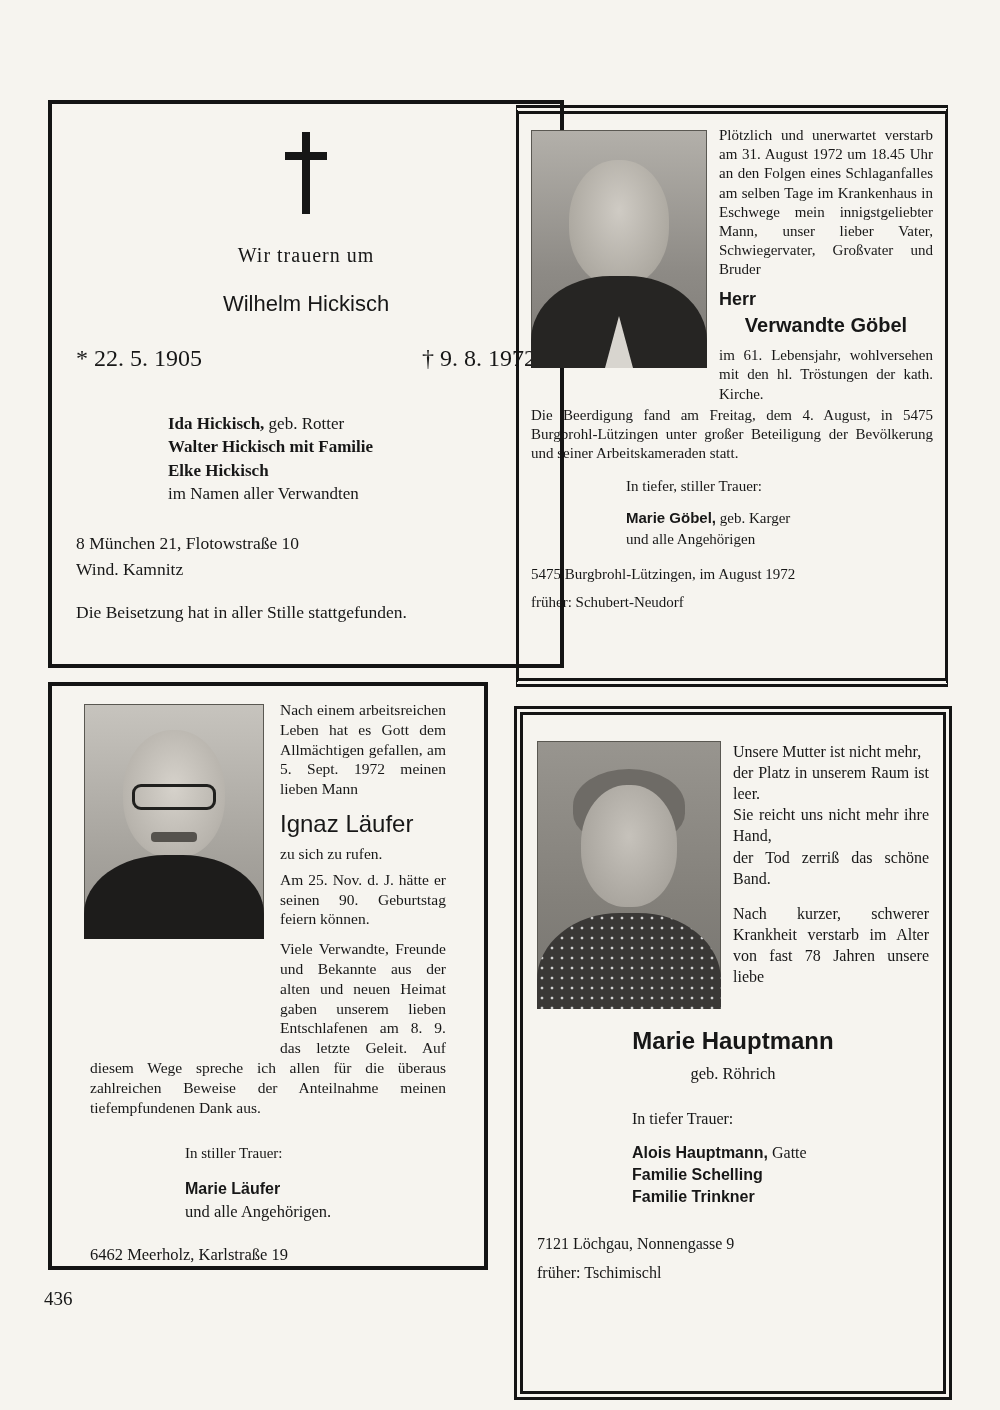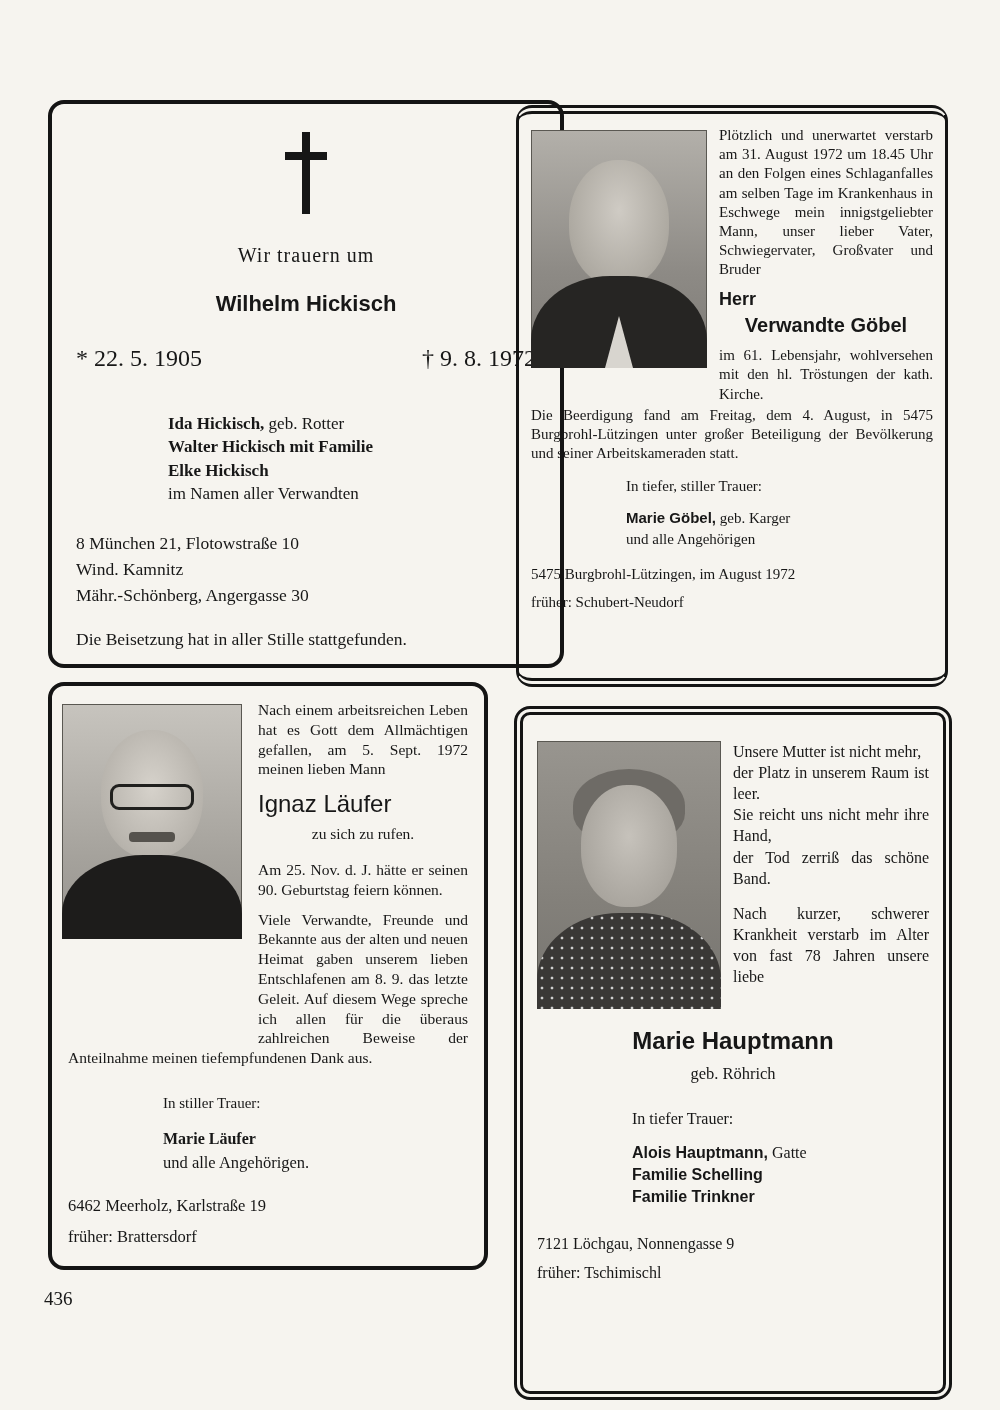--- a/index.html
+++ b/index.html
@@ -4,30 +4,30 @@
 <style>
   html,body { margin:0; padding:0; }
   body {
     width:1000px; height:1410px;
     background:#f6f4ef;
     font-family:"Liberation Serif", serif;
     color:#171717;
     position:relative;
     overflow:hidden;
   }
-  .notice { position:absolute; box-sizing:border-box; overflow:hidden;border-radius:16px; }
+  .notice { position:absolute; box-sizing:border-box; overflow:hidden; }
   .justify { text-align:justify; }
   .sb { font-family:"Liberation Sans", sans-serif; font-weight:700; }
   p, h2, div { margin:0; }
 
   
   #box-hickisch { left:48px; top:100px; width:516px; height:568px; border:4px solid #141414; padding:0 24px; }
   .cross-wrap { text-align:center; padding-top:26px; }
   .b1-intro { text-align:center; font-size:20px; margin-top:24px; letter-spacing:1px; }
-  .b1-name  { text-align:center; font-family:"Liberation Sans",sans-serif; font-weight:700; font-size:22px; margin-top:24px; }
+  .b1-name  { text-align:center; font-family:"Liberation Sans",sans-serif; font-weight:400; font-size:22px; margin-top:24px; }
   .b1-dates { display:flex; justify-content:space-between; margin-top:28px; font-size:24px; }
   .b1-mourners { margin:40px 0 0 92px; font-size:17px; line-height:1.38; }
   .b1-mourners .rb { font-weight:700; }
   .b1-addr { margin-top:24px; font-size:17.5px; line-height:1.5; }
   .b1-closing { margin-top:18px; font-size:17.5px; line-height:1.4; }
 
   
   #box-goebel { left:516px; top:105px; width:432px; height:582px;
     border-left:3px solid #141414; border-right:3px solid #141414;
     border-top:9px double #141414; border-bottom:9px double #141414;
@@ -37,27 +37,27 @@
   .col-text { flex:1; min-width:0; }
   .g-title { text-align:left; font-family:"Liberation Sans",sans-serif; font-weight:700; font-size:18px; margin-top:8px; }
   .g-name  { text-align:center; font-family:"Liberation Sans",sans-serif; font-weight:700; font-size:20px; margin:2px 0 8px; }
   .g-burial { margin-top:2px; }
   .g-trauer { margin:14px 0 0 95px; }
   .g-mourners { margin:12px 0 0 95px; line-height:1.35; }
   .g-place { margin-top:16px; }
   .g-former { margin-top:9px; }
 
   
-  #box-laeufer { left:48px; top:682px; width:440px; height:588px; border:4px solid #141414; padding:14px 16px; font-size:15.5px; line-height:1.28; }
+  #box-laeufer { left:48px; top:682px; width:440px; height:588px; border:4px solid #141414; padding:14px 38px; font-size:15.5px; line-height:1.28; }
   .photo-laeufer { float:left; width:180px; height:235px; margin:4px 16px 100px -6px; }
   .l-name { font-family:"Liberation Sans",sans-serif; font-weight:400; font-size:24px; margin:10px 0 4px; }
-  .l-p2 { margin-bottom:16px;text-align:center; }
+  .l-p2 { margin-bottom:6px; }
   .l-p3 { margin-bottom:10px; }
   .l-trauer { clear:left; margin:26px 0 0 95px; font-size:15px; }
-  .l-mourner-name { margin:16px 0 0 95px; font-size:16px;font-family:Liberation Serif, serif; }
+  .l-mourner-name { margin:16px 0 0 95px; font-size:16px; }
   .l-mourner2 { margin:2px 0 0 95px; font-size:16.5px; }
   .l-addr { margin-top:22px; font-size:16.5px; }
   .l-former { margin-top:10px; font-size:16.5px; }
 
   
   #box-hauptmann { left:514px; top:706px; width:438px; height:694px; border:9px double #141414; padding:26px 14px 14px; font-size:16px; line-height:1.32; }
   .h-poem div { text-align:justify; }
   .h-p2 { margin-top:14px; }
   .h-name { text-align:center; font-family:"Liberation Sans",sans-serif; font-weight:700; font-size:24px; margin-top:16px; }
   .h-nee { text-align:center; margin-top:6px; font-size:16.5px; }
@@ -118,21 +118,20 @@
   </div>
   <div class="b1-mourners">
     <div><span class="rb">Ida Hickisch,</span><span> geb. Rotter</span></div>
     <div class="rb">Walter Hickisch mit Familie</div>
     <div class="rb">Elke Hickisch</div>
     <div>im Namen aller Verwandten</div>
   </div>
   <div class="b1-addr">
     <div>8 München 21, Flotowstraße 10</div>
     <div>Wind. Kamnitz</div>
-    <div>Mähr.-Schönberg, Angergasse 30</div>
   </div>
   <p class="b1-closing justify">Die Beisetzung hat in aller Stille stattgefunden.</p>
 </section>
 
 <section class="notice" id="box-goebel">
   <div class="cols">
     <div class="col-photo photo photo-goebel">
       <div class="face"></div>
       <div class="shoulders"></div>
       <div class="shirt"></div>

